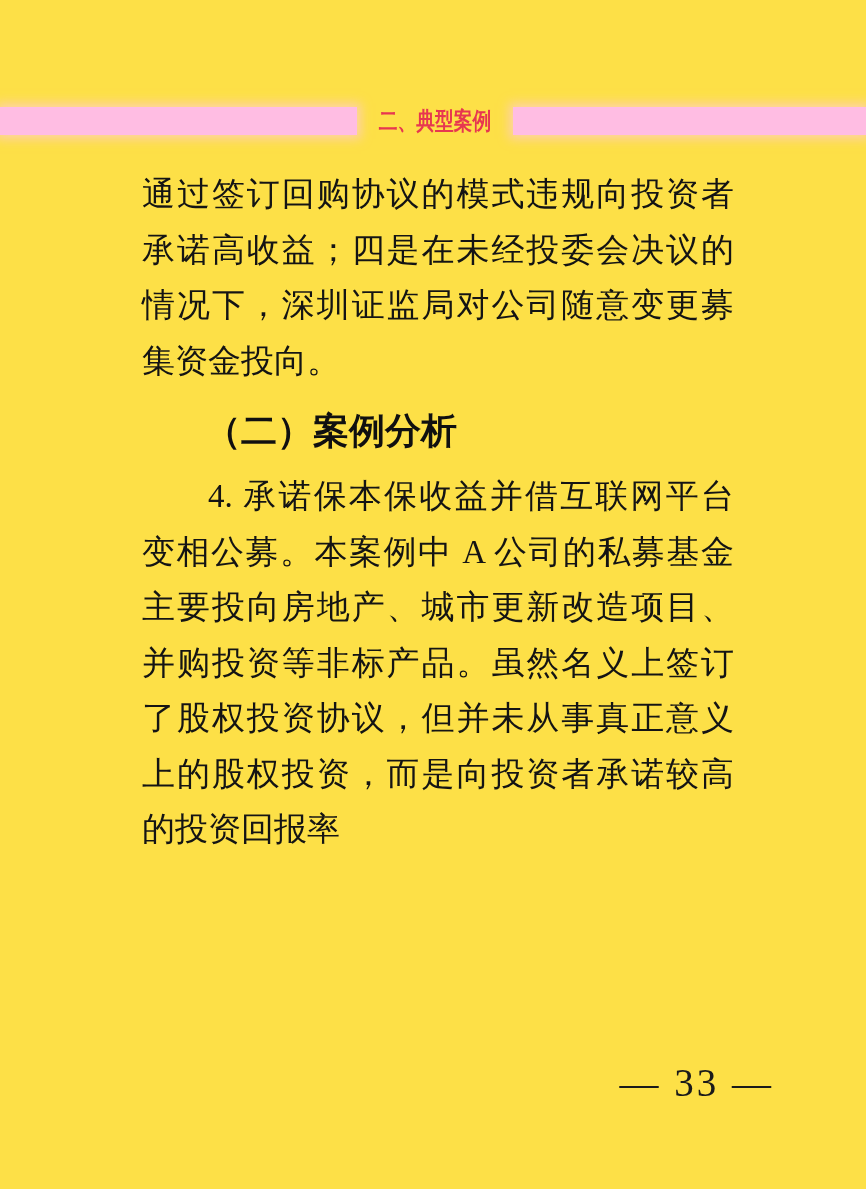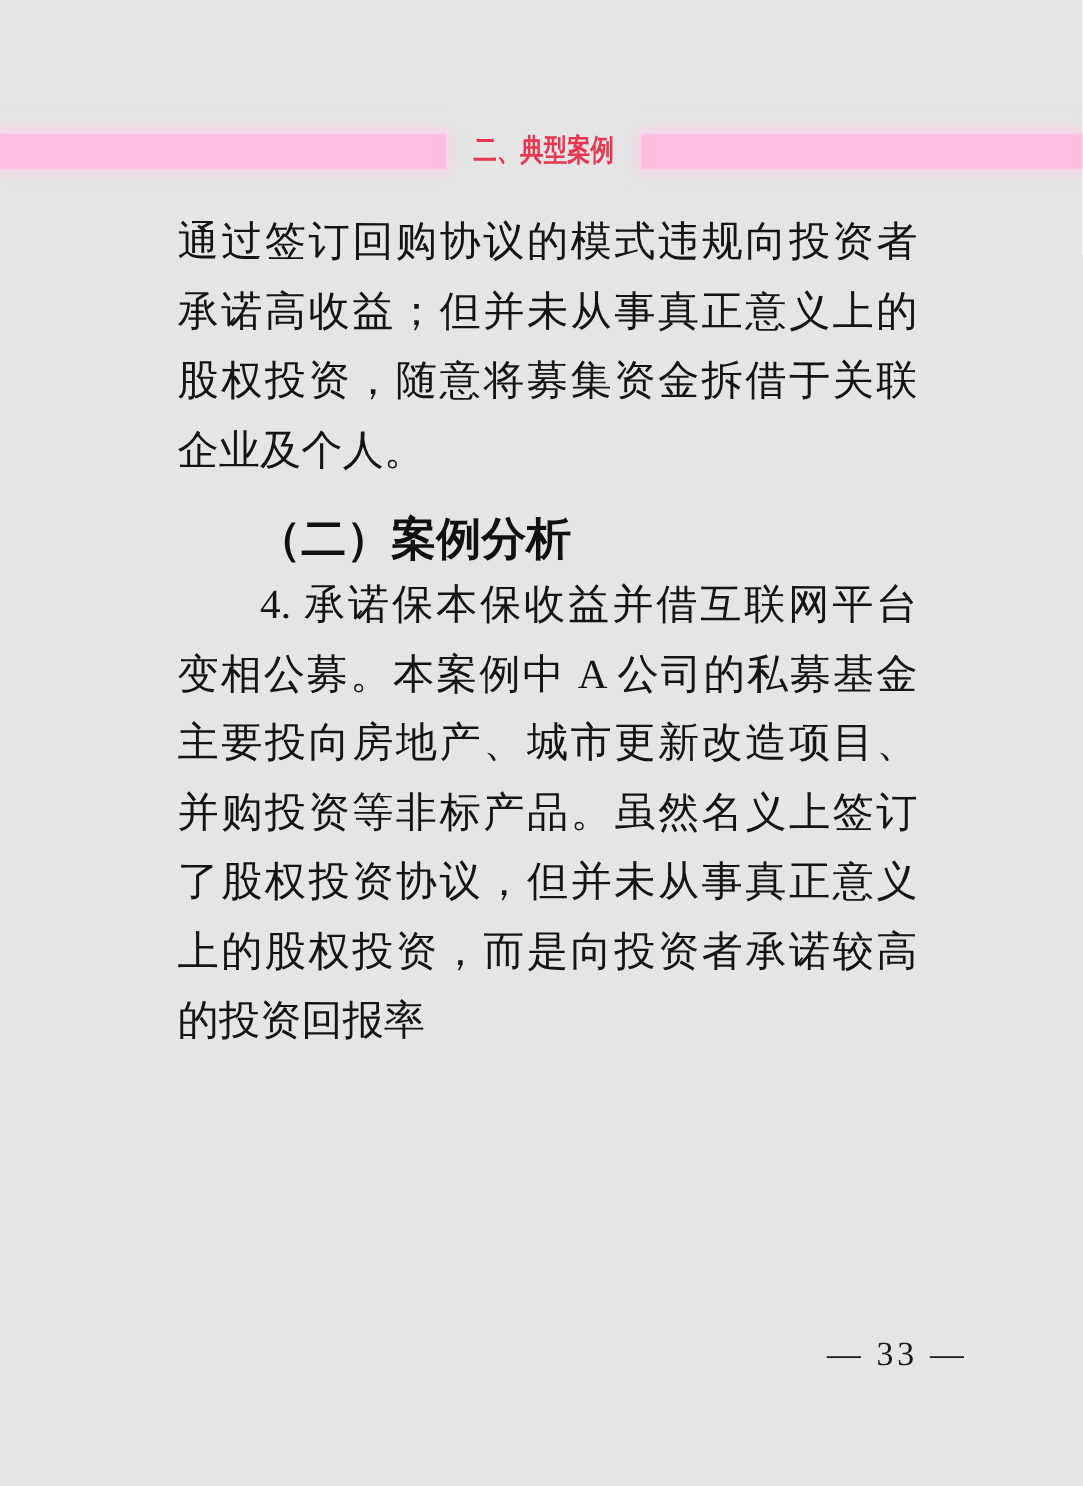--- a/index.html
+++ b/index.html
@@ -10,21 +10,21 @@
   body {
     width: 866px;
     height: 1189px;
     position: relative;
     overflow: hidden;
     font-family: "Liberation Serif", "DejaVu Serif", serif;
   }
   .page {
     position: absolute;
     inset: 0;
-    background: #e5e5e5;
+    background: #fde047;
   }
   
   .header {
     position: absolute;
     top: 107px;
     left: 0;
     width: 866px;
     height: 28px;
     display: flex;
     align-items: center;
@@ -62,54 +62,54 @@
     line-height: 55.5px;
     color: #141414;
     text-align: justify;
   }
   .para {
     margin: 0;
     text-indent: 2em;
   }
   .para.no-indent { text-indent: 0; }
   .section-heading {
-    margin: 20px 0 4px 0;
+    margin: 20px 0 16px 0;
     font-size: 36px;
     line-height: 44px;
     font-weight: 700;
     color: #101010;
     text-indent: 63px;
     text-align: left;
   }
   
   .page-number {
     position: absolute;
     top: 1066px;
     right: 92px;
-    font-size: 27px;
+    font-size: 39px;
     line-height: 34px;
     letter-spacing: 3px;
     color: #1a1a1a;
     white-space: nowrap;
   }
 </style>
 </head>
 <body>
 
 <div class="page">
 
   <div class="header">
     <div class="bar bar-left"></div>
     <div class="header-title-wrap">
       <span class="header-title">二、典型案例</span>
     </div>
     <div class="bar bar-right"></div>
   </div>
 
   <div class="content">
-    <p class="para no-indent">通过签订回购协议的模式违规向投资者承诺高收益；但并未从事真正意义上的股权投资，随意将募集资金拆借于关联企业及个人。</p>
+    <p class="para no-indent">通过签订回购协议的模式违规向投资者承诺高收益；四是在未经投委会决议的情况下，深圳证监局对公司随意变更募集资金投向。</p>
     <h2 class="section-heading">（二）案例分析</h2>
     <p class="para">4. 承诺保本保收益并借互联网平台变相公募。本案例中 A 公司的私募基金主要投向房地产、城市更新改造项目、并购投资等非标产品。虽然名义上签订了股权投资协议，但并未从事真正意义上的股权投资，而是向投资者承诺较高的投资回报率</p>
   </div>
 
   <div class="page-number">— 33 —</div>
 
 </div>
 
 </body></html>

